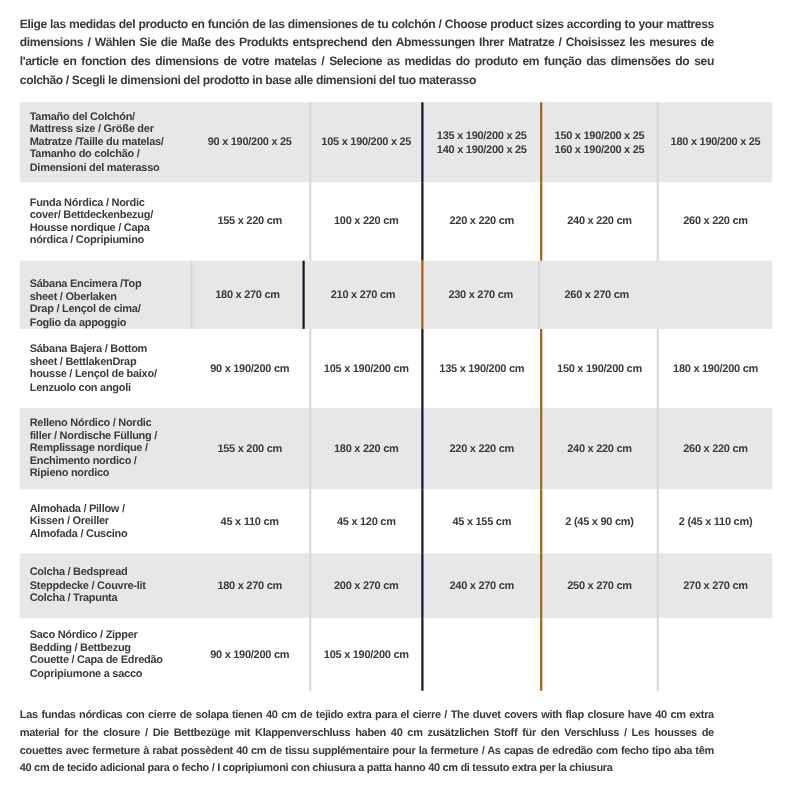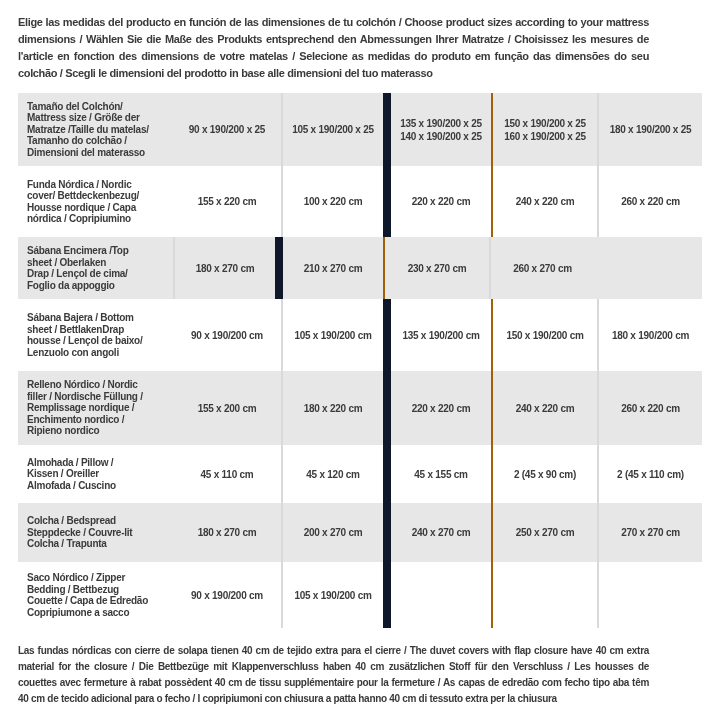--- a/index.html
+++ b/index.html
@@ -66,26 +66,26 @@
     text-align: center;
     line-height: 13px;
     align-self: stretch;
     display: flex;
     align-items: center;
     justify-content: center;
     color: #3b3b3b;
   }
   .cell.c1 { width: 108px; }
   .cell.c2 { width: 102px; border-left: 2px solid #d9d9d9; }
-  .cell.c3 { width: 108px; border-left: 8px solid #0f172a; }
+  .cell.c3 { width: 108px; border-left: 2px solid #0f172a; }
   .cell.c4 { width: 106px; border-left: 2px solid #a16207; }
   .cell.c5 { width: 105px; border-left: 2px solid #d9d9d9; }
   .row:nth-child(1) { min-height: 73px; }
   .row:nth-child(2) { min-height: 71px; justify-content: center; }
-  .row:nth-child(3) { min-height: 62px; }
+  .row:nth-child(3) { min-height: 62px; align-items: flex-end; }
   .row:nth-child(4) { min-height: 72px; }
   .row:nth-child(5) { min-height: 74px; }
   .row:nth-child(6) { min-height: 58px; }
   .row:nth-child(7) { min-height: 59px; }
   .row:nth-child(8) { min-height: 66px; }
 </style>
 </head>
 <body>
 
 <div class="page">

